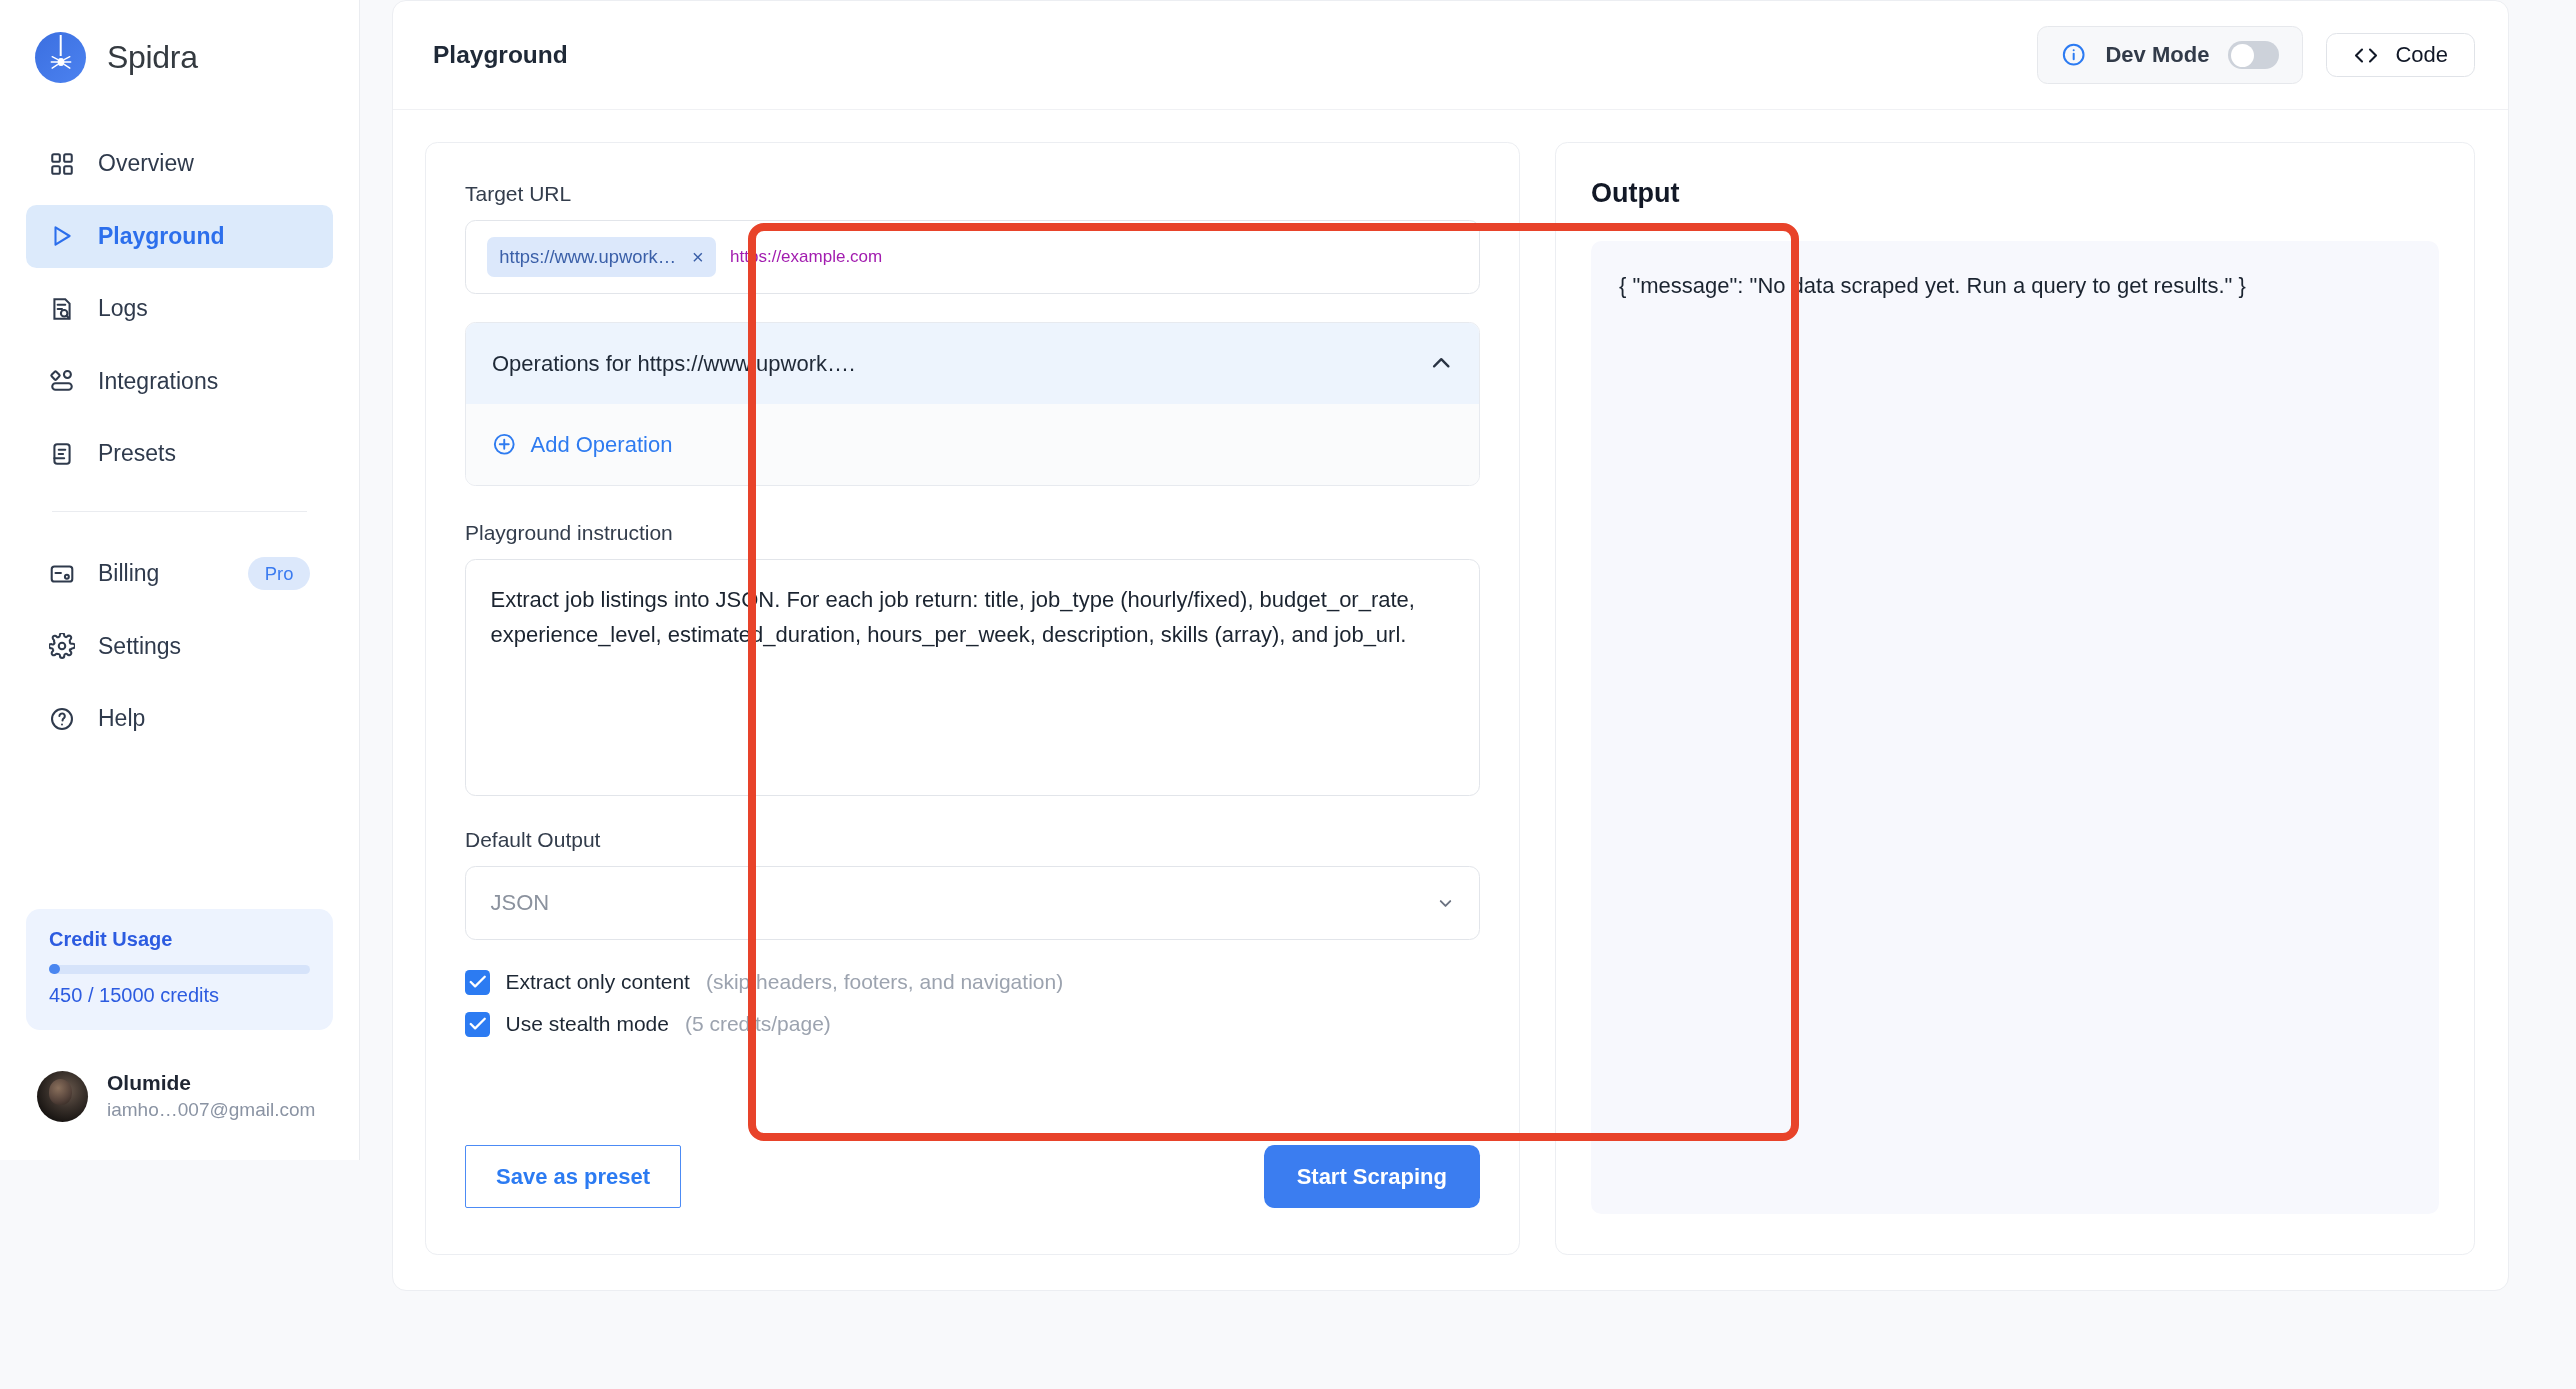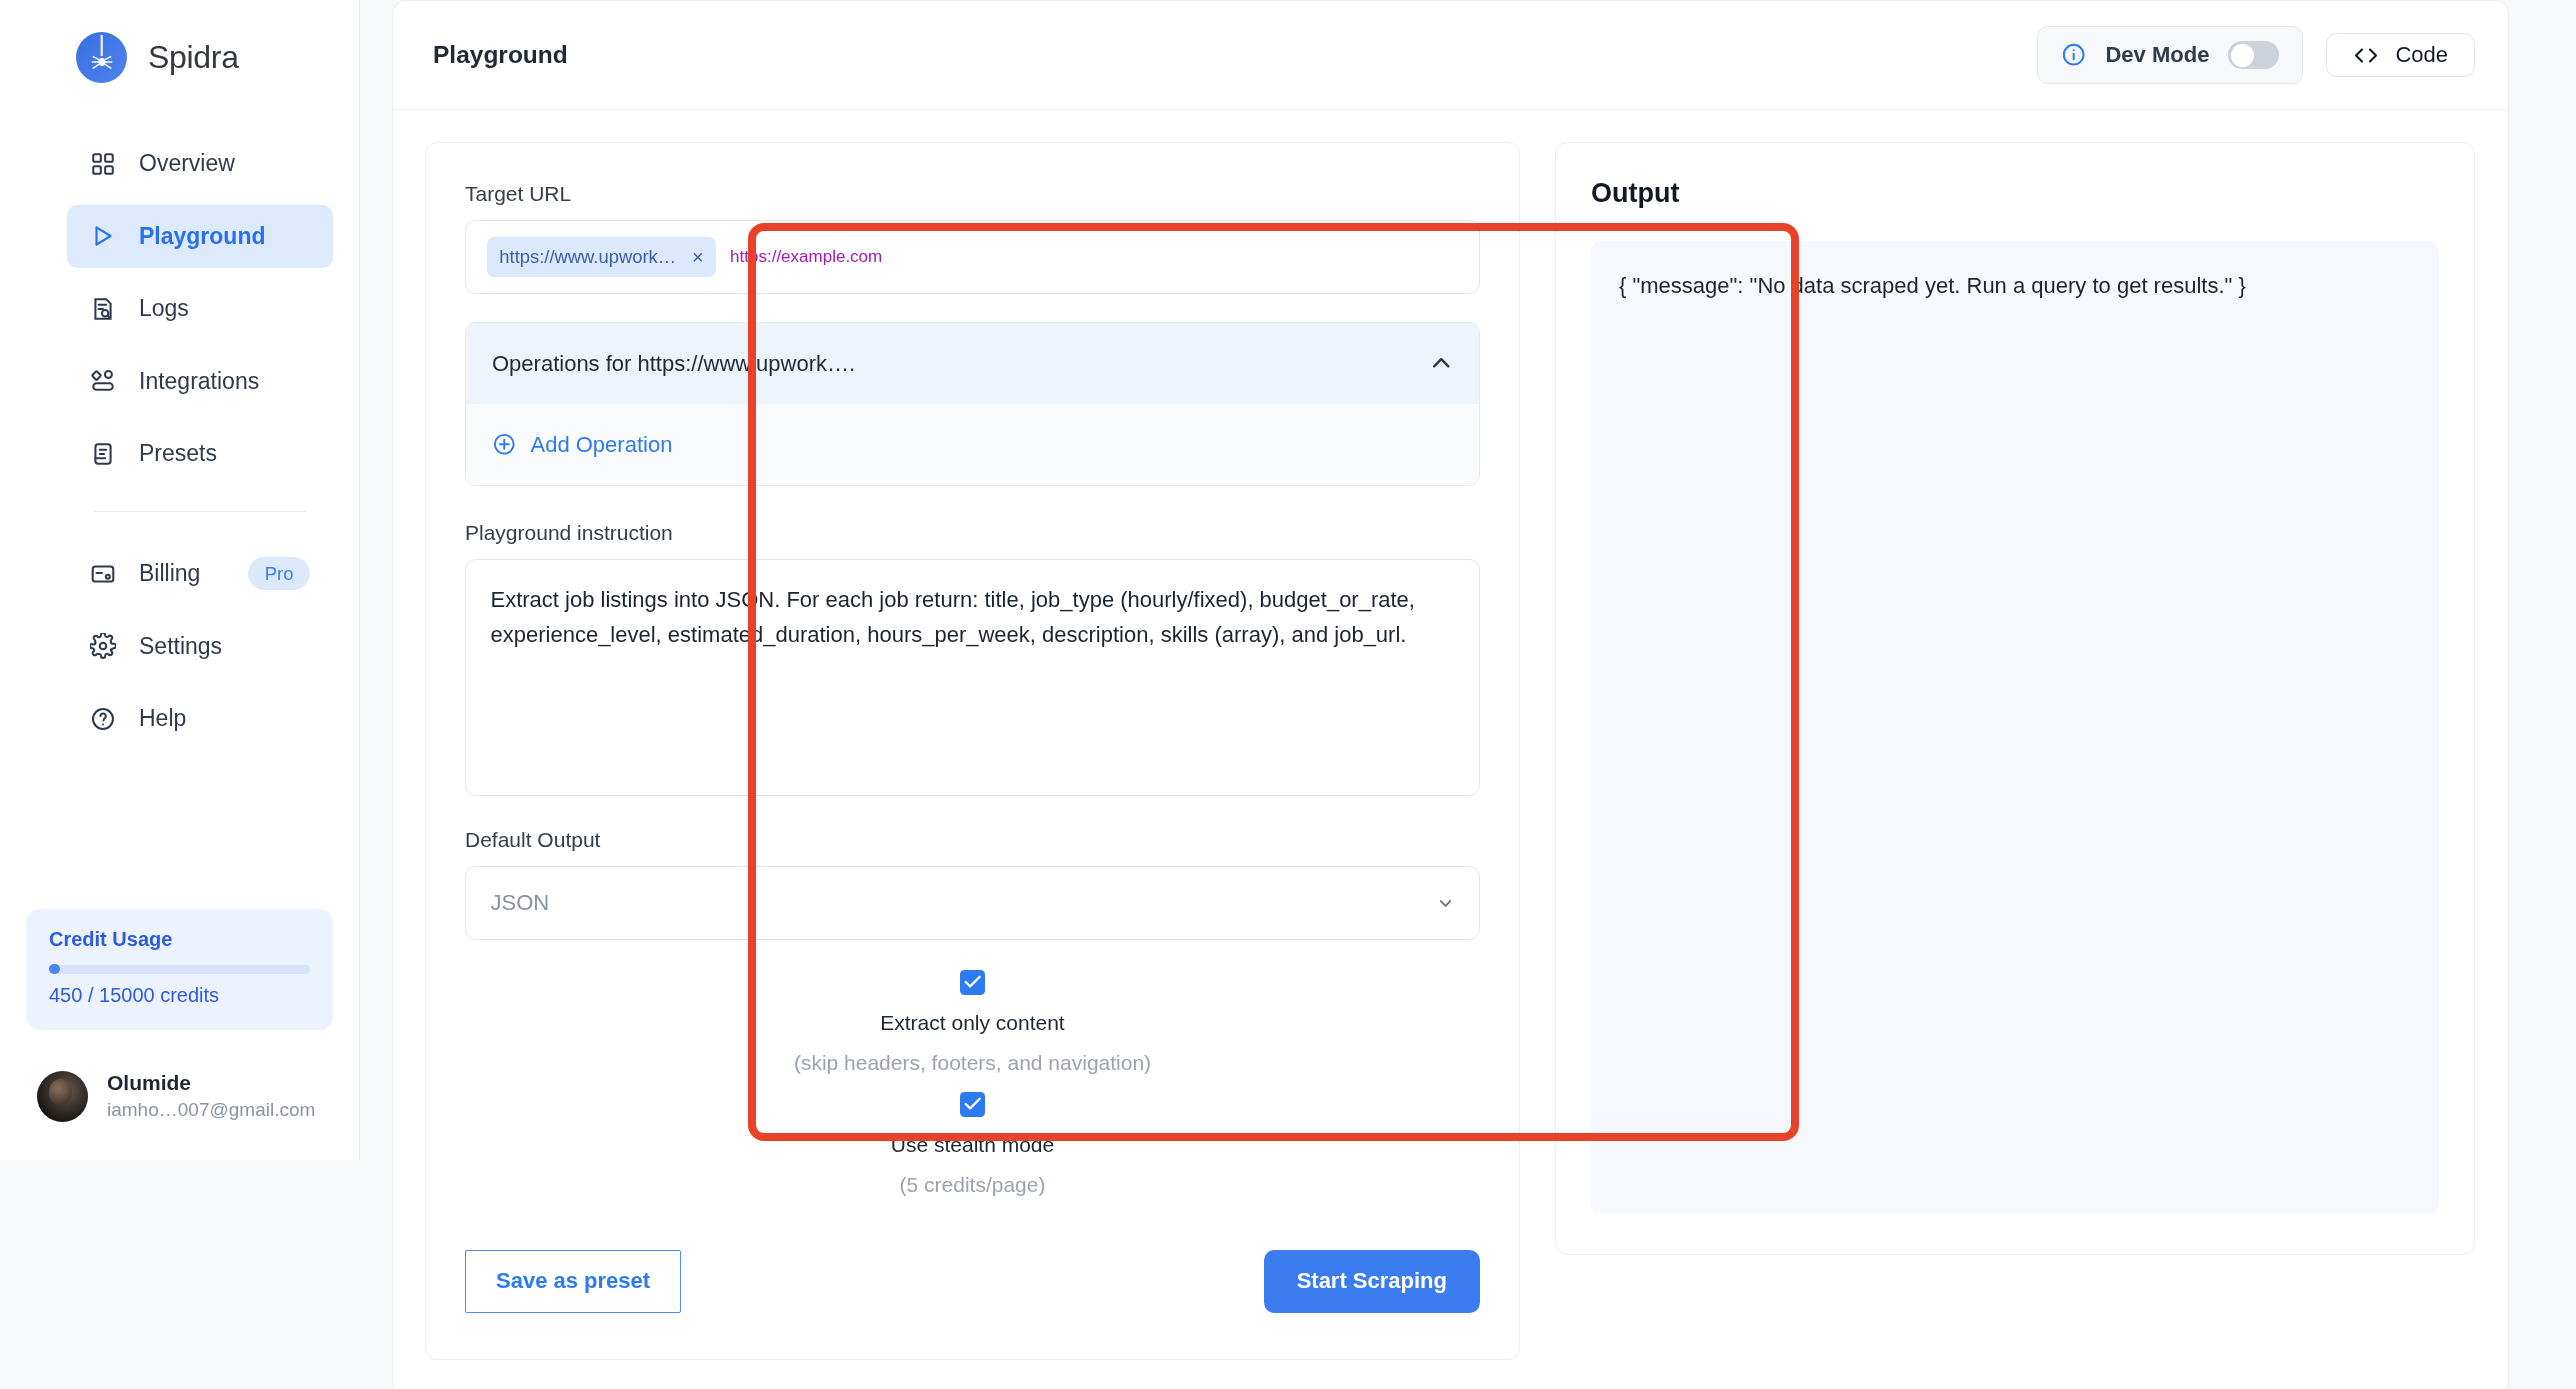--- a/index.html
+++ b/index.html
@@ -11,21 +11,20 @@
   }
   .app { position: relative; width: 2576px; height: 1390px; display: flex; }
 
   
   .sidebar {
     width: 360px; height: 1160px;
     background: #FFFFFF;
     border-right: 0.9px solid #EAECF0;
     position: relative;
     flex: 0 0 360px;
-    padding-left: 41px;
   }
   .brand { display: flex; align-items: center; gap: 21px; padding: 32px 0 0 35px; }
   .brand-logo {
     width: 51px; height: 51px; border-radius: 50%;
     background: linear-gradient(135deg,#3B6FE0 0%,#4C82F0 100%);
     position: relative; flex: 0 0 51px;
   }
   .brand-logo .thread {
     position: absolute; left: 50%; top: 2.6px; width: 2.6px; height: 21px;
     background: #FFFFFF; transform: translateX(-50%);
@@ -175,21 +174,21 @@
 
   .out-label { margin-top: 32px; }
   .select {
     border: 0.9px solid #E2E5EA; border-radius: 10.5px; background: #FFFFFF;
     height: 74px; display: flex; align-items: center; padding: 0 24.5px;
     font-size: 22px; color: #8B929E; cursor: pointer;
   }
   .select .chev { margin-left: auto; width: 19px; height: 19px; color: #6B7280; }
 
   .checks { margin-top: 30px; display: flex; flex-direction: column; gap: 17.5px; }
-  .check-row { display: flex; align-items: center; gap: 16px; cursor: pointer; flex-direction: column; }
+  .check-row { display: flex; align-items: center; gap: 16px; cursor: pointer; }
   .cbox {
     width: 24.5px; height: 24.5px; border-radius: 4.4px; background: #2C7BF2;
     flex: 0 0 24.5px; position: relative;
   }
   .cbox svg { position: absolute; left: 3.5px; top: 5.3px; }
   .check-label { font-size: 21px; color: #1D2734; }
   .check-hint { font-size: 21px; color: #9CA3AF; }
 
   .actions { margin-top: auto; display: flex; align-items: center; padding-top: 53px; }
   .btn-outline {

